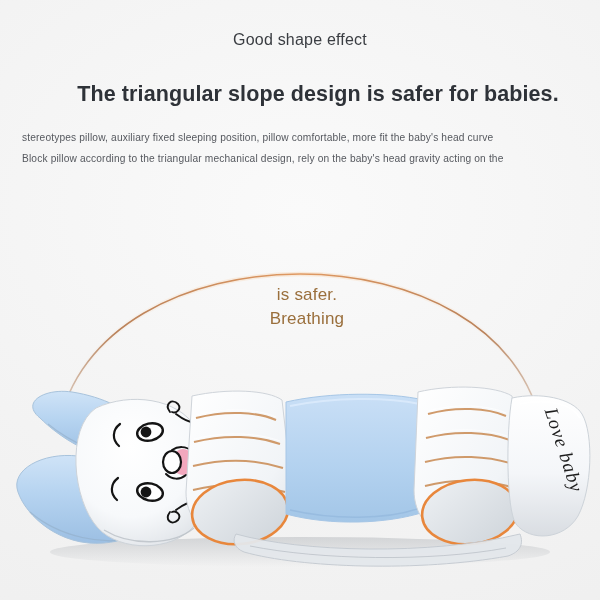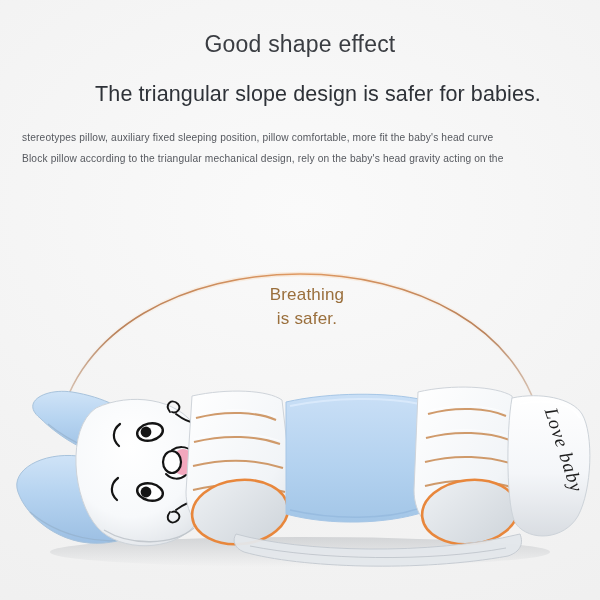--- a/index.html
+++ b/index.html
@@ -15,27 +15,27 @@
     width:600px; height:600px;
     background:
       radial-gradient(120% 90% at 50% 35%, #fafafa 0%, #f3f3f3 55%, #eeeeee 100%);
     overflow:hidden;
   }
 
   
   .eyebrow {
     position:absolute; top:31px; left:0; width:600px;
     text-align:center;
-    font-size:23px; color:#3a3d42; font-weight:400;
+    font-size:16px; color:#3a3d42; font-weight:400;
     letter-spacing:.2px;
   }
   .headline {
     position:absolute; top:82px; left:0; width:600px;
     text-align:center;
-    font-size:21.5px; color:#2e3238; font-weight:400;
+    font-size:21.5px; color:#2e3238; font-weight:700;
     letter-spacing:.1px;
     padding-left:36px;
   }
   .desc {
     position:absolute; top:127px; left:22px; width:558px;
     font-size:10.2px; line-height:21px; color:#55585e;
     letter-spacing:.15px; text-align:left;
   }
 
   
@@ -78,22 +78,22 @@
           <stop offset="50%" stop-color="#f7d4b0" stop-opacity="0.75"></stop>
           <stop offset="100%" stop-color="#f5c9a2" stop-opacity="0"></stop>
         </linearGradient>
       </defs>
       <path d="M 58,250 C 95,42 505,42 542,250" fill="none" stroke="url(#arcGlow)" stroke-width="4.5" opacity="0.55"></path>
       <path d="M 58,250 C 95,42 505,42 542,250" fill="none" stroke="url(#arcGrad)" stroke-width="1.5"></path>
     </svg>
   </div>
 
   <div class="callout">
+    <div>is safer.</div>
     <div>Breathing</div>
-    <div>is safer.</div>
   </div>
 
   <div class="product">
     <svg width="600" height="600" viewBox="0 0 600 600">
       <defs>
         <linearGradient id="blueG" x1="0" y1="0" x2="0" y2="1">
           <stop offset="0%" stop-color="#cfe3f7"></stop>
           <stop offset="45%" stop-color="#b5d3f0"></stop>
           <stop offset="100%" stop-color="#9cbfe3"></stop>
         </linearGradient>

